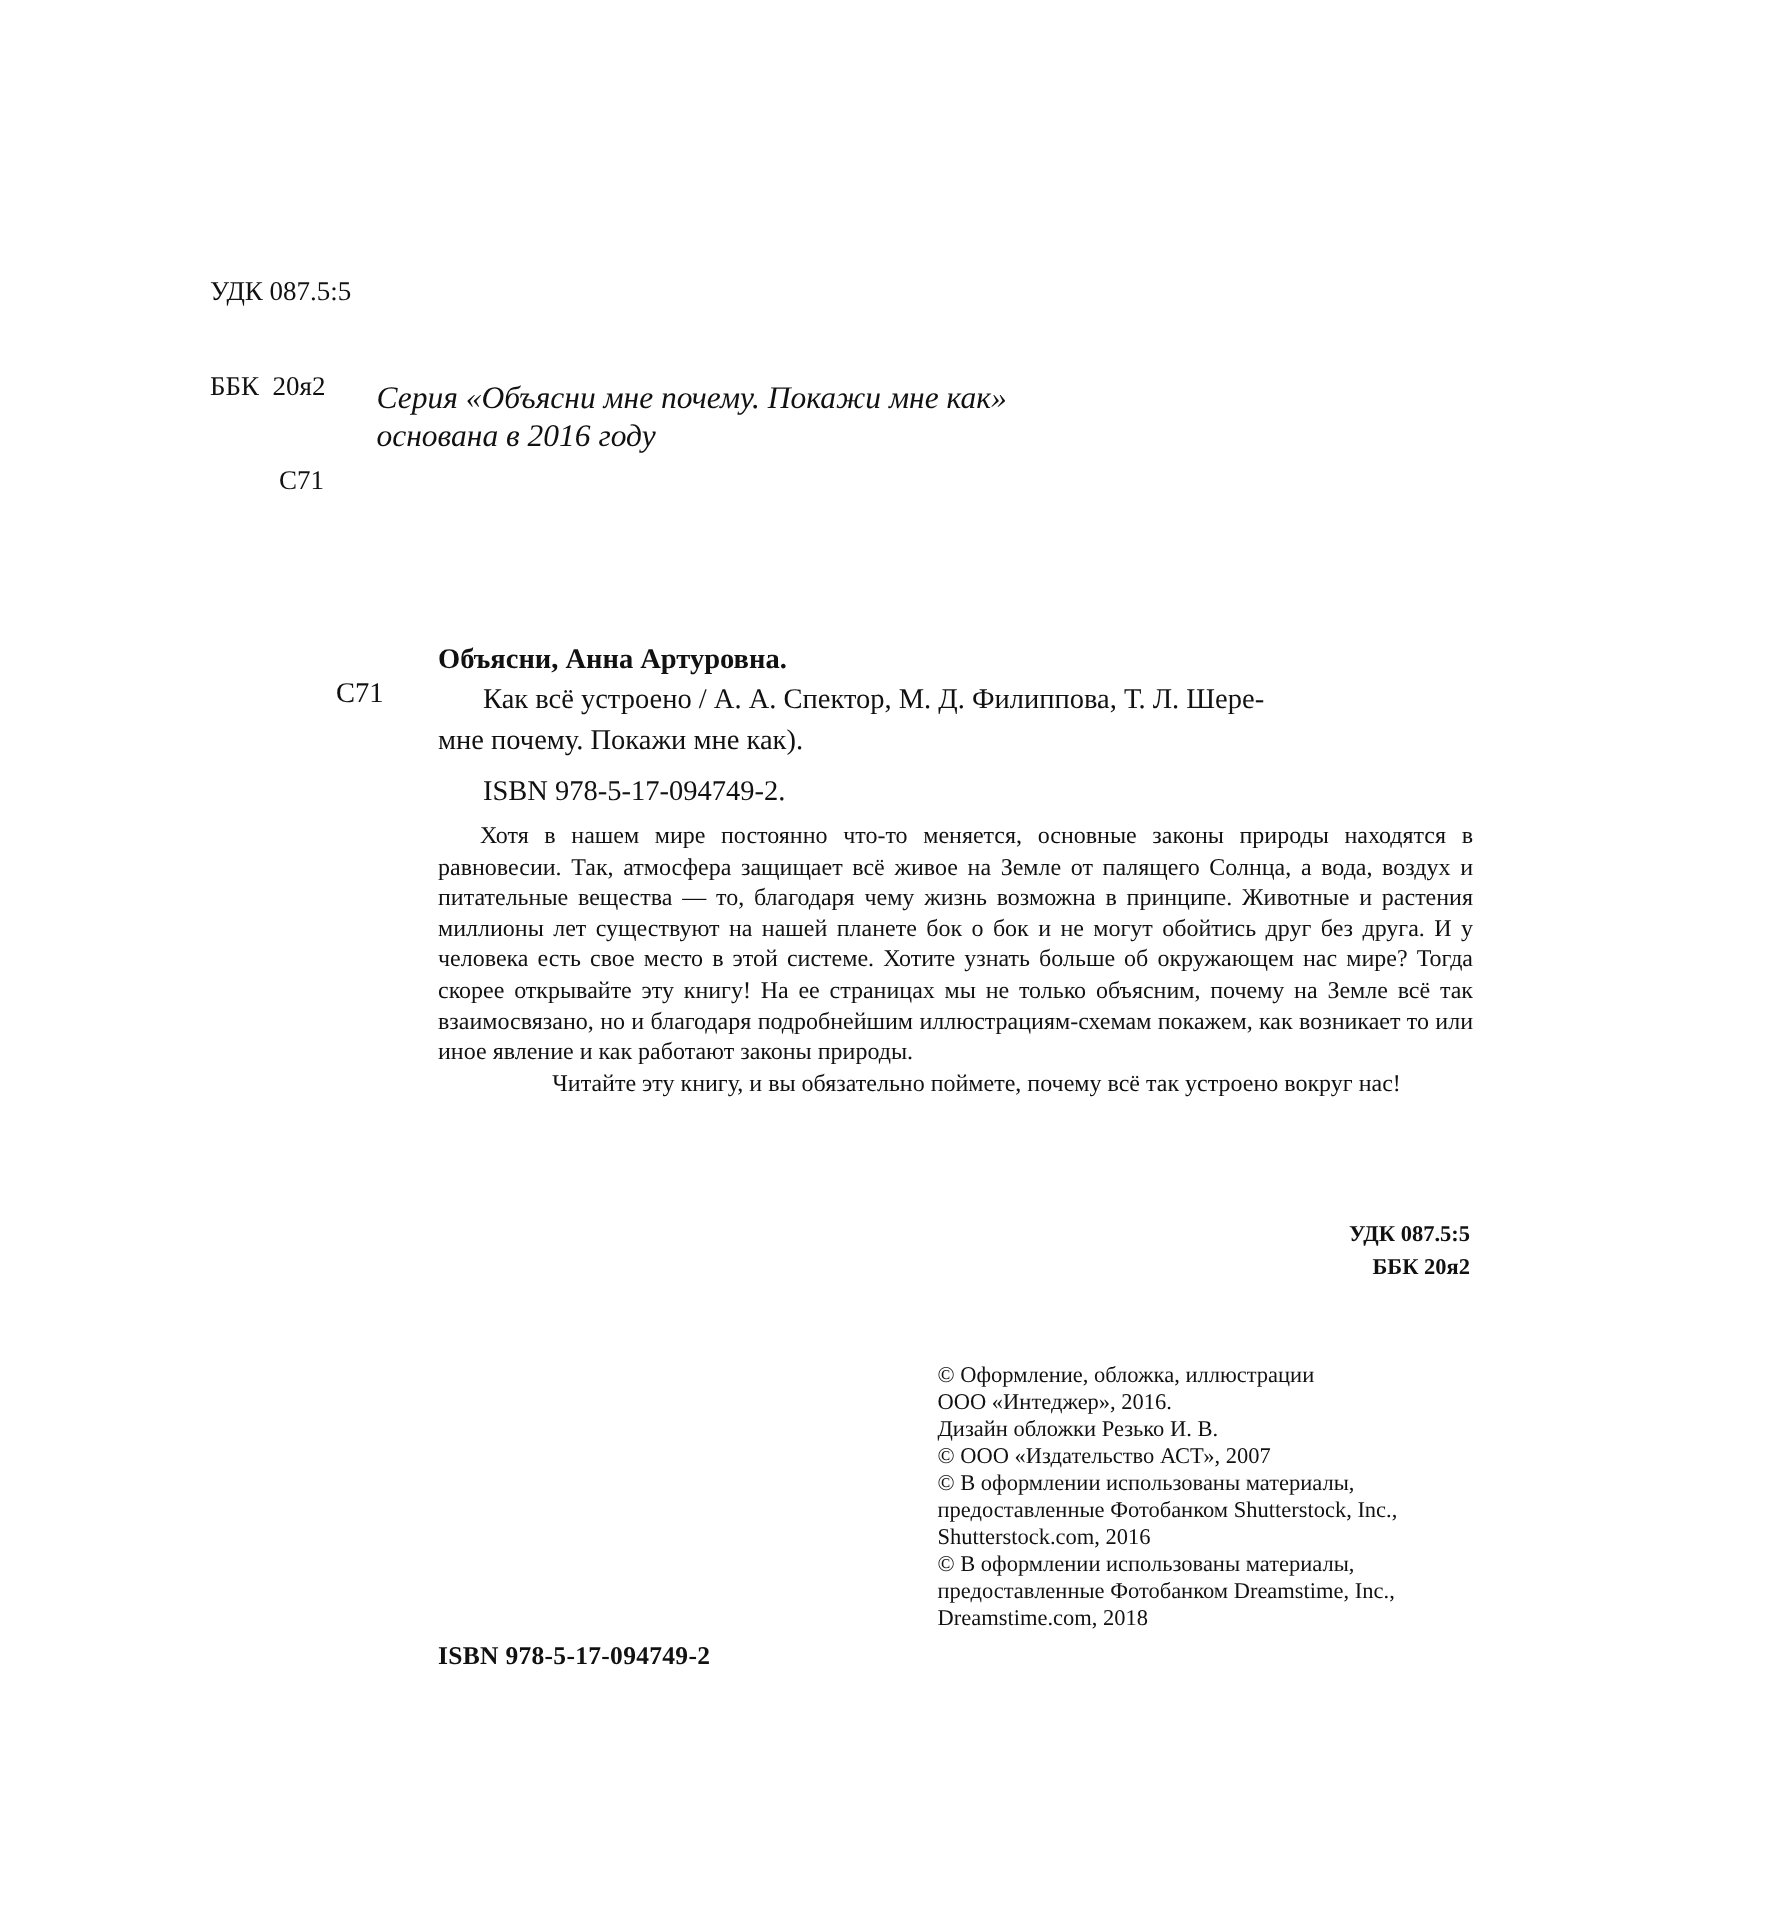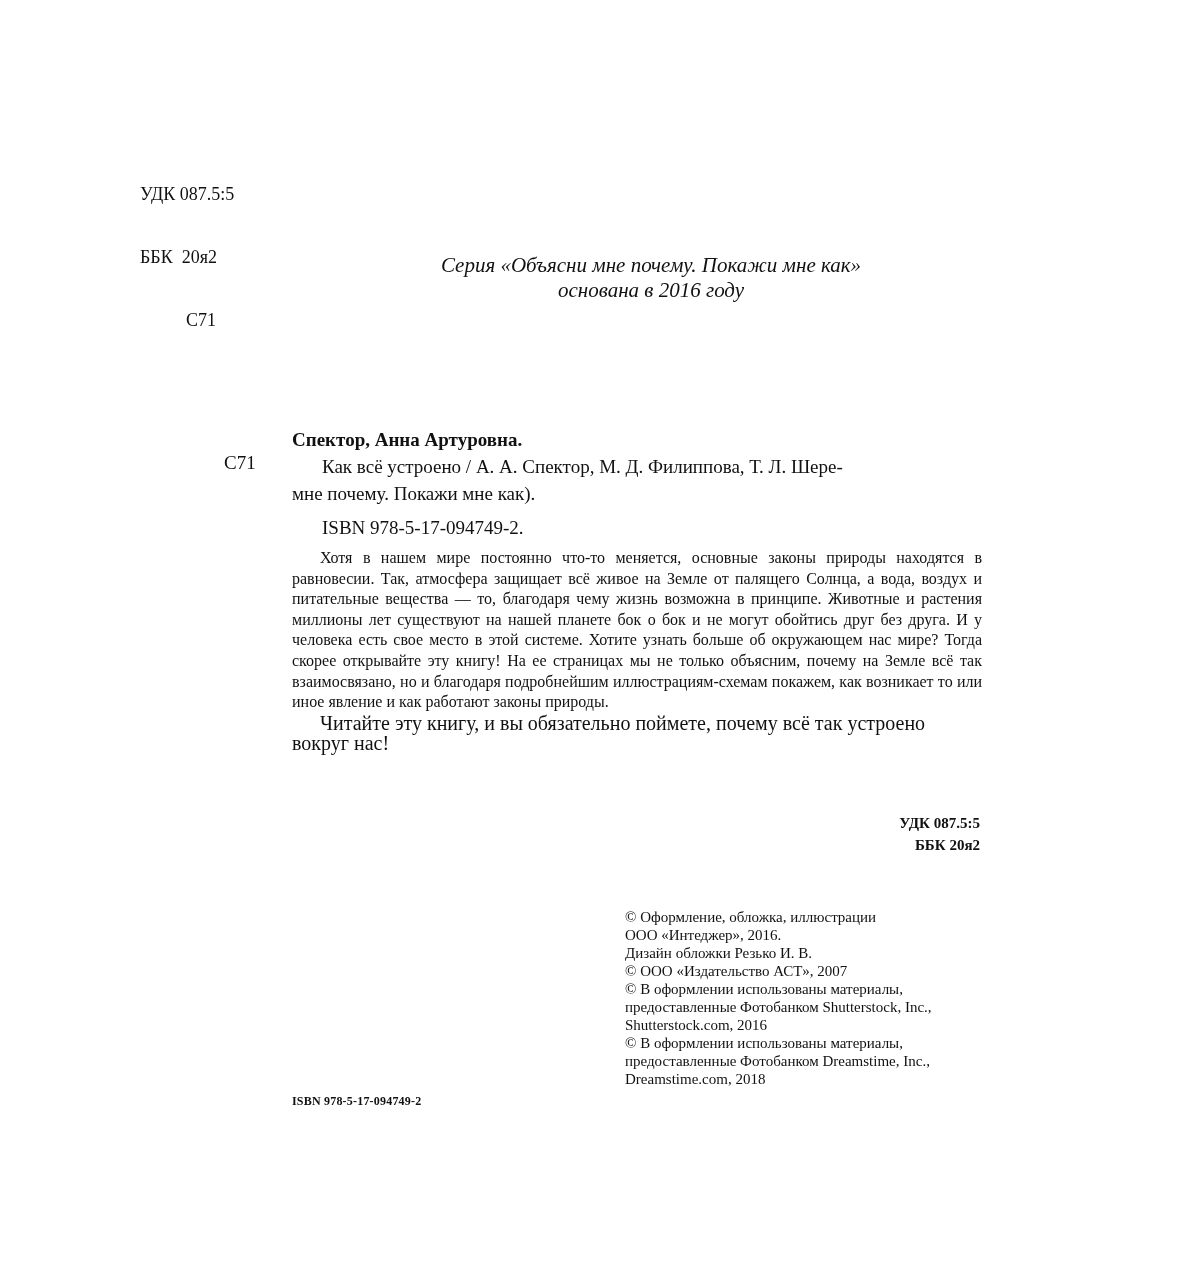--- a/index.html
+++ b/index.html
@@ -24,21 +24,20 @@
     left: 140px; top: 142px;
     font-size: 18px;
     line-height: 21px;
     white-space: pre;
   }
   .top-codes .code-line3 { padding-left: 46px; }
 
   .series {
     left: 251px; top: 253px;
     width: 800px;
-    text-align: center;
     font-style: italic;
     font-size: 21px;
     line-height: 25px;
   }
 
   .main-col {
     left: 292px; top: 426px;
     width: 690px;
     font-size: 19px;
     line-height: 27px;
@@ -48,23 +47,24 @@
   .bib-line.first { text-indent: 30px; }
   .isbn-line { text-indent: 30px; margin-top: 7px; }
   .annotation-p1 {
     margin-top: 7px;
     font-size: 16px;
     line-height: 20.6px;
     text-align: justify;
     text-indent: 28px;
   }
   .annotation-p2 {
-    font-size: 20px;
+    font-size: 16px;
     line-height: 20.6px;
     text-indent: 28px;
+    text-align: center;
   }
 
   .margin-code {
     left: 224px; top: 452px;
     font-size: 19px;
   }
 
   .right-codes {
     right: 202px; top: 812px;
     text-align: right;
@@ -76,21 +76,21 @@
   .copyright {
     left: 625px; top: 908px;
     width: 390px;
     font-size: 15px;
     line-height: 18px;
   }
 
   .isbn-bottom {
     left: 292px; top: 1094px;
     font-weight: bold;
-    font-size: 12px;
+    font-size: 17px;
     letter-spacing: 0.2px;
   }
 </style>
 </head>
 <body>
 
 <div class="page">
 
   <div class="abs top-codes">
     <div>УДК 087.5:5</div>
@@ -99,21 +99,21 @@
   </div>
 
   <div class="abs series">
     <div>Серия «Объясни мне почему. Покажи мне как»</div>
     <div>основана в 2016 году</div>
   </div>
 
   <div class="abs margin-code">С71</div>
 
   <div class="abs main-col">
-    <div class="author">Спектор, Анна Артуровна.</div>
+    <div class="author">Объясни, Анна Артуровна.</div>
     <div class="bib-line first">Как всё устроено / А. А. Спектор, М. Д. Филиппова, Т. Л. Шере-</div>
     <div class="bib-line">мне почему. Покажи мне как).</div>
     <div class="isbn-line">ISBN 978-5-17-094749-2.</div>
     <div class="annotation-p1">Хотя в нашем мире постоянно что-то меняется, основные законы природы находятся в равновесии. Так, атмосфера защищает всё живое на Земле от палящего Солнца, а вода, воздух и питательные вещества — то, благодаря чему жизнь возможна в принципе. Животные и растения миллионы лет существуют на нашей планете бок о бок и не могут обойтись друг без друга. И у человека есть свое место в этой системе. Хотите узнать больше об окружающем нас мире? Тогда скорее открывайте эту книгу! На ее страницах мы не только объясним, почему на Земле всё так взаимосвязано, но и благодаря подробнейшим иллюстрациям-схемам покажем, как возникает то или иное явление и как работают законы природы.</div>
     <div class="annotation-p2">Читайте эту книгу, и вы обязательно поймете, почему всё так устроено вокруг нас!</div>
   </div>
 
   <div class="abs right-codes">
     <div>УДК 087.5:5</div>
     <div>ББК 20я2</div>

